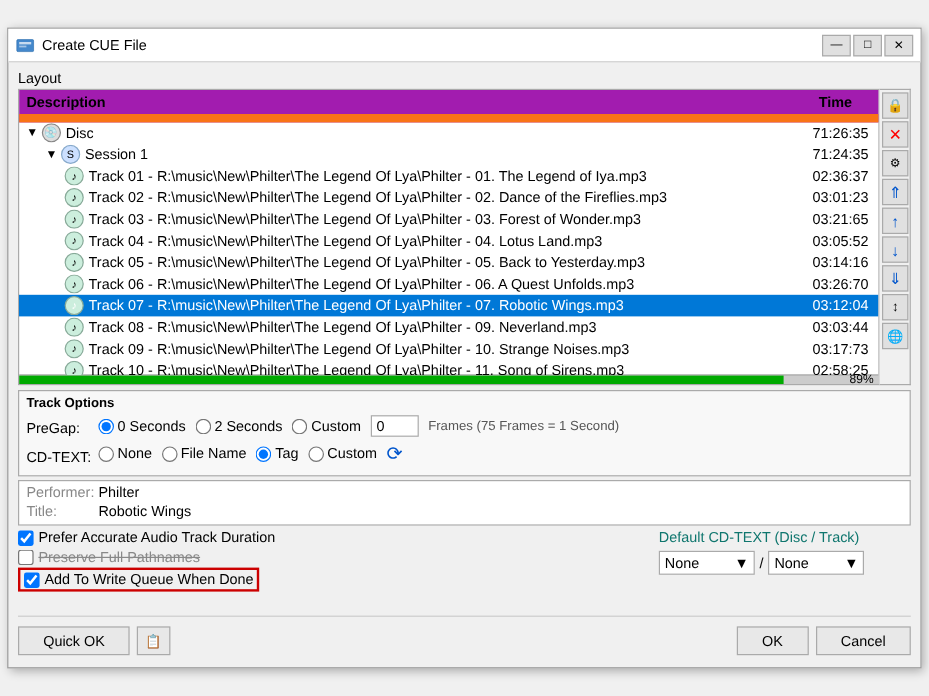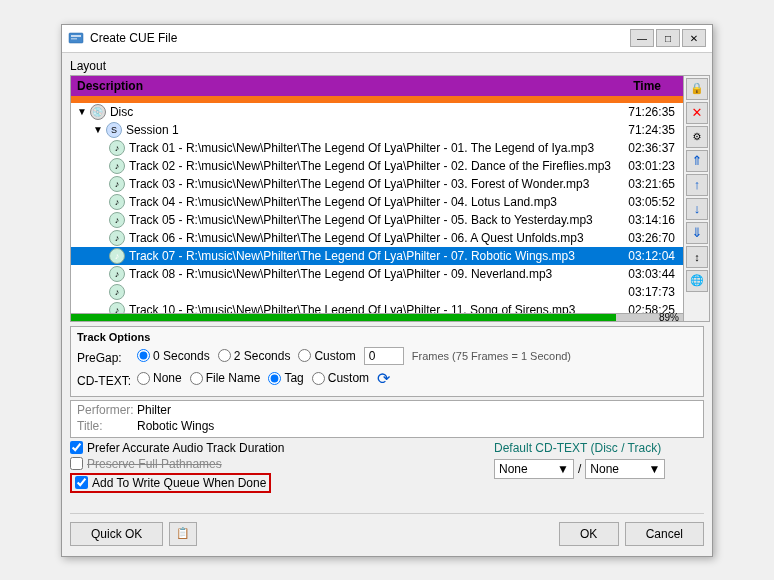--- a/index.html
+++ b/index.html
@@ -1,17 +1,17 @@
 <!DOCTYPE html>
 <html><head>
   <meta charset="utf-8">
   <style>
     * { box-sizing: border-box; margin: 0; padding: 0; font-family: 'Segoe UI', Tahoma, sans-serif; font-size: 12px; }
     body { background: #f0f0f0; display: flex; align-items: center; justify-content: center; width: 774px; height: 580px; overflow: hidden; }
-    .window { width: 652px; background: #f0f0f0; border: 1px solid #999; box-shadow: 2px 2px 8px rgba(0,0,0,0.3); }
+    .window { width: 762px; background: #f0f0f0; border: 1px solid #999; box-shadow: 2px 2px 8px rgba(0,0,0,0.3); }
     .titlebar { background: #fff; display: flex; align-items: center; padding: 4px 6px; border-bottom: 1px solid #ccc; height: 28px; }
     .titlebar-icon { width: 16px; height: 16px; margin-right: 6px; }
     .titlebar-title { flex: 1; font-size: 12px; font-weight: 400; color: #000; }
     .titlebar-controls { display: flex; gap: 2px; }
     .titlebar-btn { width: 24px; height: 18px; border: 1px solid #aaa; background: #e0e0e0; cursor: pointer; font-size: 10px; display: flex; align-items: center; justify-content: center; }
     .titlebar-btn.close { background: #e0e0e0; }
     .content { padding: 6px 8px; }
     .group-label { font-size: 12px; color: #000; margin-bottom: 2px; }
     .layout-header { display: flex; background: #a21caf; border-bottom: 7px solid #f97316; }
     .layout-header-desc { flex: 1; padding: 3px 6px; font-size: 12px; font-weight: 600; color: #000; }
@@ -157,20 +157,21 @@
               <div class="track-row">
                 <div class="track-indent" style="padding-left: 36px;">
                   <span style="display:inline-flex;align-items:center;justify-content:center;width:16px;height:16px;border-radius:50%;background:#cceedd;border:1px solid #88aa99;margin-right:4px;font-size:9px;">♪</span>
                   <span style="overflow: hidden; text-overflow: ellipsis; white-space: nowrap; font-size: 12px;">Track 08 - R:\music\New\Philter\The Legend Of Lya\Philter - 09. Neverland.mp3</span>
                 </div>
                 <div class="track-time">03:03:44</div>
               </div>
               <div class="track-row">
                 <div class="track-indent" style="padding-left: 36px;">
                   <span style="display:inline-flex;align-items:center;justify-content:center;width:16px;height:16px;border-radius:50%;background:#cceedd;border:1px solid #88aa99;margin-right:4px;font-size:9px;">♪</span>
+                  <span style="overflow: hidden; text-overflow: ellipsis; white-space: nowrap; font-size: 12px;">Track 09 - R:\music\New\Philter\The Legend Of Lya\Philter - 10. Strange Noises.mp3</span>
                 </div>
                 <div class="track-time">03:17:73</div>
               </div>
               <div class="track-row">
                 <div class="track-indent" style="padding-left: 36px;">
                   <span style="display:inline-flex;align-items:center;justify-content:center;width:16px;height:16px;border-radius:50%;background:#cceedd;border:1px solid #88aa99;margin-right:4px;font-size:9px;">♪</span>
                   <span style="overflow: hidden; text-overflow: ellipsis; white-space: nowrap; font-size: 12px;">Track 10 - R:\music\New\Philter\The Legend Of Lya\Philter - 11. Song of Sirens.mp3</span>
                 </div>
                 <div class="track-time">02:58:25</div>
               </div>

